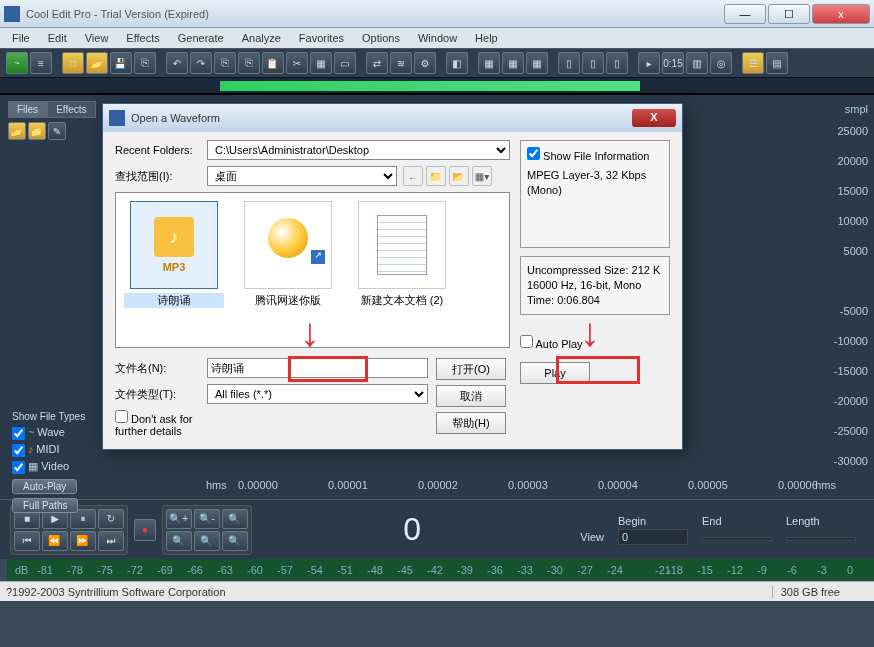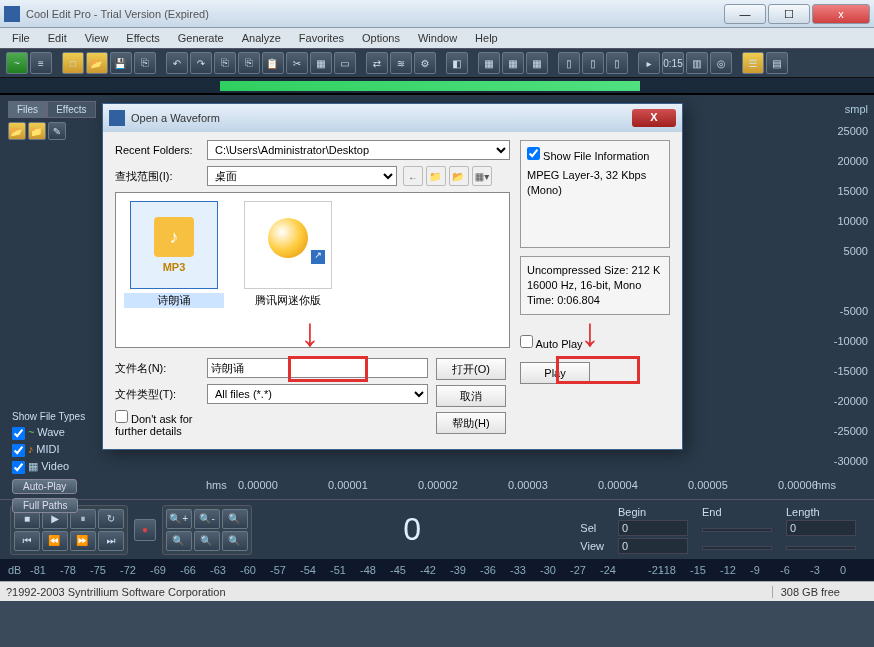--- a/index.html
+++ b/index.html
@@ -52,21 +52,21 @@
 .transport { height:60px; background:#2a3a4a; border-top:1px solid #556; padding:6px 10px; display:flex; align-items:center; gap:6px; }
 .tgrp { background:#34444f; border:1px solid #556; border-radius:3px; padding:3px; display:grid; grid-template-columns:repeat(4,26px); gap:2px; }
 .tgrp .tbtn { width:26px; height:20px; }
 .tgrp.three { grid-template-columns:repeat(3,26px); }
 .bigtime { font-size:32px; color:#dfeeff; flex:1; text-align:center; }
 .selinfo { color:#cde; font-size:10px; }
 .selinfo td { padding:0 6px; }
 .selinfo .val { background:#222f3a; border:1px solid #445; width:70px; padding:1px 3px; display:inline-block; }
 
 
-.dbruler { height:22px; background:#0f172a; color:#8ab; font-size:9px; display:flex; align-items:center; padding:0 10px; position:relative; }
+.dbruler { height:22px; background:#14532d; color:#8ab; font-size:9px; display:flex; align-items:center; padding:0 10px; position:relative;margin-left:7px; }
 .dbruler span { position:absolute; }
 
 
 .statusbar { height:20px; background:#e8e8e8; border-top:1px solid #aaa; display:flex; align-items:center; padding:0 6px; color:#333; }
 .statusbar .flex { flex:1; }
 .statusbar .cell { border-left:1px solid #aaa; padding:0 8px; }
 
 
 .dialog { position:absolute; left:102px; top:103px; width:581px; height:347px; background:#f0f0f0; border:1px solid #3a6090; box-shadow:4px 4px 16px rgba(0,0,0,.4); z-index:100; }
 .dlgtitle { height:28px; background:linear-gradient(#e8f0f8,#c0d4e8); display:flex; align-items:center; padding:0 6px; }
@@ -239,26 +239,20 @@
     <div class="tbtn">🔍</div>
   </div>
   <div class="bigtime">0</div>
   <table class="selinfo">
     <tbody>
         <tr>
           <td></td>
           <td>Begin</td>
           <td>End</td>
           <td>Length</td>
-        </tr>
-    <tr>
-          <td>Sel</td>
-          <td><span class="val">0</span></td>
-          <td><span class="val"></span></td>
-          <td><span class="val">0</span></td>
         </tr>
     <tr>
           <td>View</td>
           <td><span class="val">0</span></td>
           <td><span class="val"></span></td>
           <td><span class="val"></span></td>
         </tr>
   </tbody>
     </table>
 </div>
@@ -331,20 +325,26 @@
             </div>
           <div class="nm">诗朗诵</div>
         </div>
         <div class="fileitem">
           <div class="thumb">
               <div class="qqico"></div>
               <div style="position:relative;left:30px;top:-8px;color:#fff;background:#3070c0;width:14px;height:14px;font-size:9px;text-align:center">↗</div>
             </div>
           <div class="nm">腾讯网迷你版</div>
         </div>
+        <div class="fileitem">
+          <div class="thumb">
+              <div class="txtico"></div>
+            </div>
+          <div class="nm">新建文本文档 (2)</div>
+        </div>
       </div>
       <div style="display:flex;gap:8px;margin-top:10px">
         <div style="flex:1">
           <div class="row">
             <label>文件名(N):</label>
             <input type="text" style="flex: 1 1 0%;" value="诗朗诵">
           </div>
           <div class="row">
             <label>文件类型(T):</label>
             <select style="flex:1"><option>All files (*.*)</option></select>

